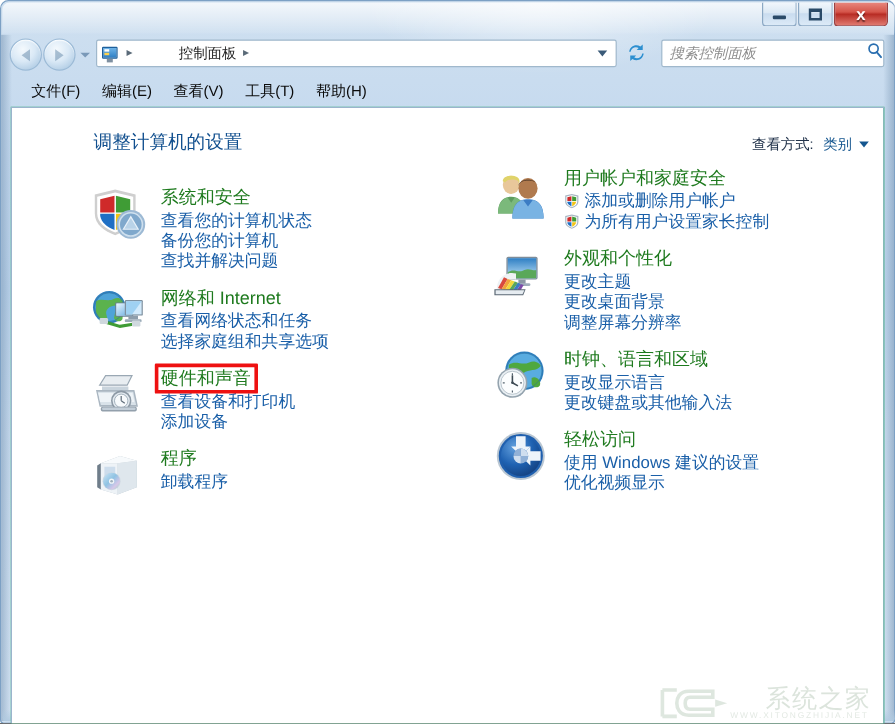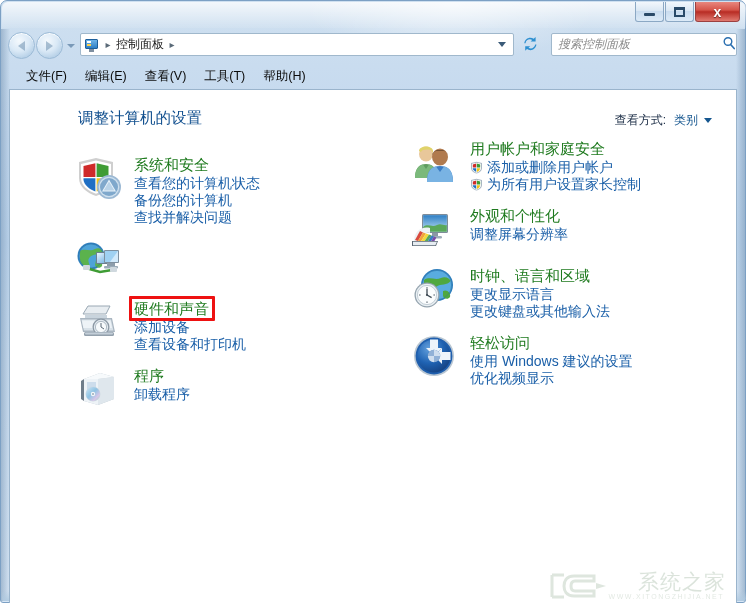--- a/index.html
+++ b/index.html
@@ -192,20 +192,21 @@
     color: #5a6a78;
     font-size: 10px;
     line-height: 1;
     user-select: none;
   }
   .crumb {
     font-size: 12px;
     color: #1a1a1a;
     padding: 2px 2px;
     white-space: nowrap;
+    margin-left: 33px;
   }
   .addr-caret {
     margin-left: auto;
     width: 0; height: 0;
     border-left: 4px solid transparent;
     border-right: 4px solid transparent;
     border-top: 5px solid #3a5a78;
     margin-right: 5px;
     cursor: default;
   }
@@ -279,21 +280,21 @@
 
   .page-title {
     position: absolute;
     left: 68px; top: 18px;
     font-size: 15.5px;
     color: #12508f;
     white-space: nowrap;
   }
   .viewby {
     position: absolute;
-    right: 24px; top: 22px;
+    right: 12px; top: 22px;
     display: flex;
     align-items: center;
     font-size: 12px;
     white-space: nowrap;
   }
   .viewby .lbl { color: #21324a; }
   .viewby .val {
     color: #15568f;
     margin-left: 8px;
     cursor: default;
@@ -541,40 +542,45 @@
         <path d="M12 30 L26 34 L38 32" stroke="#3f9c35" stroke-width="2.6" fill="none" stroke-linecap="round"></path>
         <rect x="9" y="27" width="7" height="5" rx="1" fill="#cfd8de"></rect>
         <rect x="36" y="29" width="7" height="5" rx="1" fill="#cfd8de"></rect>
         <defs>
                   <linearGradient id="g1" x1="0" y1="0" x2="1" y2="1">
           <stop offset="0%" stop-color="#eaf6ff"></stop>
                     <stop offset="100%" stop-color="#5fa8dd"></stop>
         </linearGradient>
                 </defs>
       </svg></span>
+            <div class="cat-text"><div style="position: relative; display: inline-block;"><span class="cat-title">网络和 Internet</span></div><div class="sublink">
+                <span class="txt">查看网络状态和任务</span>
+              </div><div class="sublink">
+                <span class="txt">选择家庭组和共享选项</span>
+              </div></div>
           </div>
           <div class="category">
             <span class="cat-icon"><svg width="48" height="48" viewBox="0 0 48 48">
         <path d="M9 16 L14 8 L36 8 L32 16 Z" fill="#e8edf1" stroke="#9aa8b4" stroke-width="1"></path>
         <path d="M11 17 L33 17 L33 20 L11 20 Z" fill="#c9d4dd"></path>
         <path d="M6 20 L38 20 L41 34 L9 34 Z" fill="#aab6c1"></path>
         <path d="M7.4 21.4 L37 21.4 L39.4 32.6 L10 32.6 Z" fill="#d9e2e9"></path>
         <path d="M8 22.4 L36.4 22.4 L38 30 L9.4 30 Z" fill="#eef3f7"></path>
         <circle cx="27" cy="29" r="8.5" fill="#8c99a5"></circle>
         <circle cx="27" cy="29" r="7.2" fill="#e3eaf0"></circle>
         <circle cx="27" cy="29" r="5.6" fill="#f7fafc" stroke="#9fadb9" stroke-width="0.8"></circle>
         <line x1="27" y1="29" x2="27" y2="25" stroke="#5d6b78" stroke-width="1"></line>
         <line x1="27" y1="29" x2="30" y2="31" stroke="#5d6b78" stroke-width="1"></line>
         <rect x="10" y="34" width="30" height="4" rx="1.5" fill="#93a0ac"></rect>
         <rect x="11" y="34.6" width="28" height="2" rx="1" fill="#c3ced8"></rect>
       </svg></span>
             <div class="cat-text"><div style="position: relative; display: inline-block;"><span class="cat-title">硬件和声音</span><span class="annot-box" style="inset: -3px -6px -2px -5px;"></span></div><div class="sublink">
+                <span class="txt">查看设备和打印机</span>
+              </div><div class="sublink">
                 <span class="txt">添加设备</span>
-              </div><div class="sublink">
-                <span class="txt">查看设备和打印机</span>
               </div></div>
           </div>
           <div class="category">
             <span class="cat-icon"><svg width="48" height="48" viewBox="0 0 48 48">
         <path d="M10 14 L26 8 L40 12 L40 34 L24 40 L10 36 Z" fill="#b8c4cd"></path>
         <path d="M24 14 L40 12 L40 34 L24 40 Z" fill="#dfe7ed"></path>
         <path d="M10 14 L24 14 L24 40 L10 36 Z" fill="#eef3f7"></path>
         <path d="M10 14 L26 8 L40 12 L24 14 Z" fill="#f7fafc"></path>
         <path d="M13 17 L22 17 L22 26 L13 26 Z" fill="#8fb5d6" opacity=".35"></path>
         <circle cx="19" cy="29" r="7.5" fill="#cfd9e2"></circle>
@@ -648,20 +654,24 @@
         <path d="M2 36 L28 36 L26 41 L2 41 Z" fill="#5b6874"></path>
         <path d="M3 36.8 L27 36.8 L25.4 40.2 L3 40.2 Z" fill="#e6ecf1"></path>
         <defs>
                   <linearGradient id="sky" x1="0" y1="0" x2="0" y2="1">
           <stop offset="0%" stop-color="#2f7fc4"></stop>
                     <stop offset="100%" stop-color="#bfe2f7"></stop>
         </linearGradient>
                 </defs>
       </svg></span>
             <div class="cat-text"><div style="position: relative; display: inline-block;"><span class="cat-title">外观和个性化</span></div><div class="sublink">
+                <span class="txt">更改主题</span>
+              </div><div class="sublink">
+                <span class="txt">更改桌面背景</span>
+              </div><div class="sublink">
                 <span class="txt">调整屏幕分辨率</span>
               </div></div>
           </div>
           <div class="category">
             <span class="cat-icon"><svg width="48" height="48" viewBox="0 0 48 48">
         <circle cx="27" cy="20" r="16" fill="#2f7fbd"></circle>
         <circle cx="27" cy="20" r="14.6" fill="#59ace0"></circle>
         <path d="M14 15 C20 11 25 16 31 13 C36 11 40 14 40.6 16 C37 21 31 18 26 22 C21 26 27 29 25 34 C22 35 15 30 14 24 Z" fill="#4fa83f"></path>
         <path d="M33 26 C37 24 41 28 40 32 C38 35 34 34 33 31 Z" fill="#4fa83f"></path>
         <circle cx="27" cy="20" r="14.6" fill="none" stroke="#2a6e9e" stroke-width="0.7" opacity=".55"></circle>

